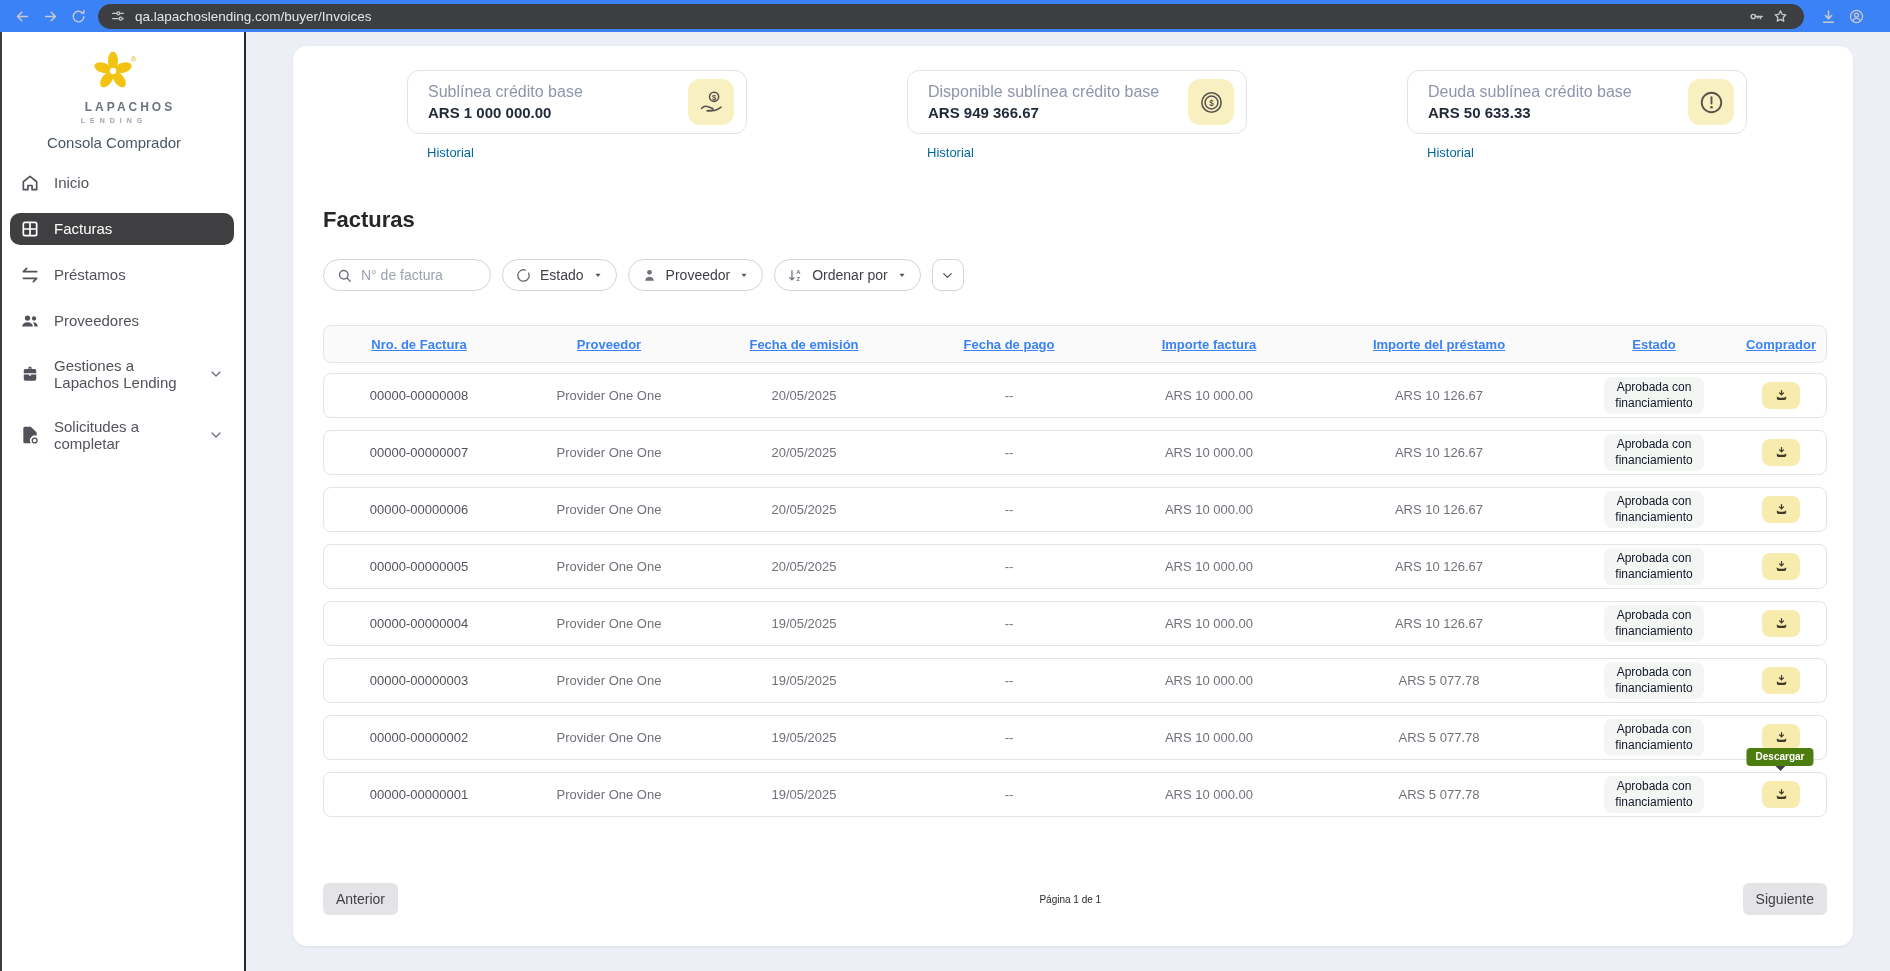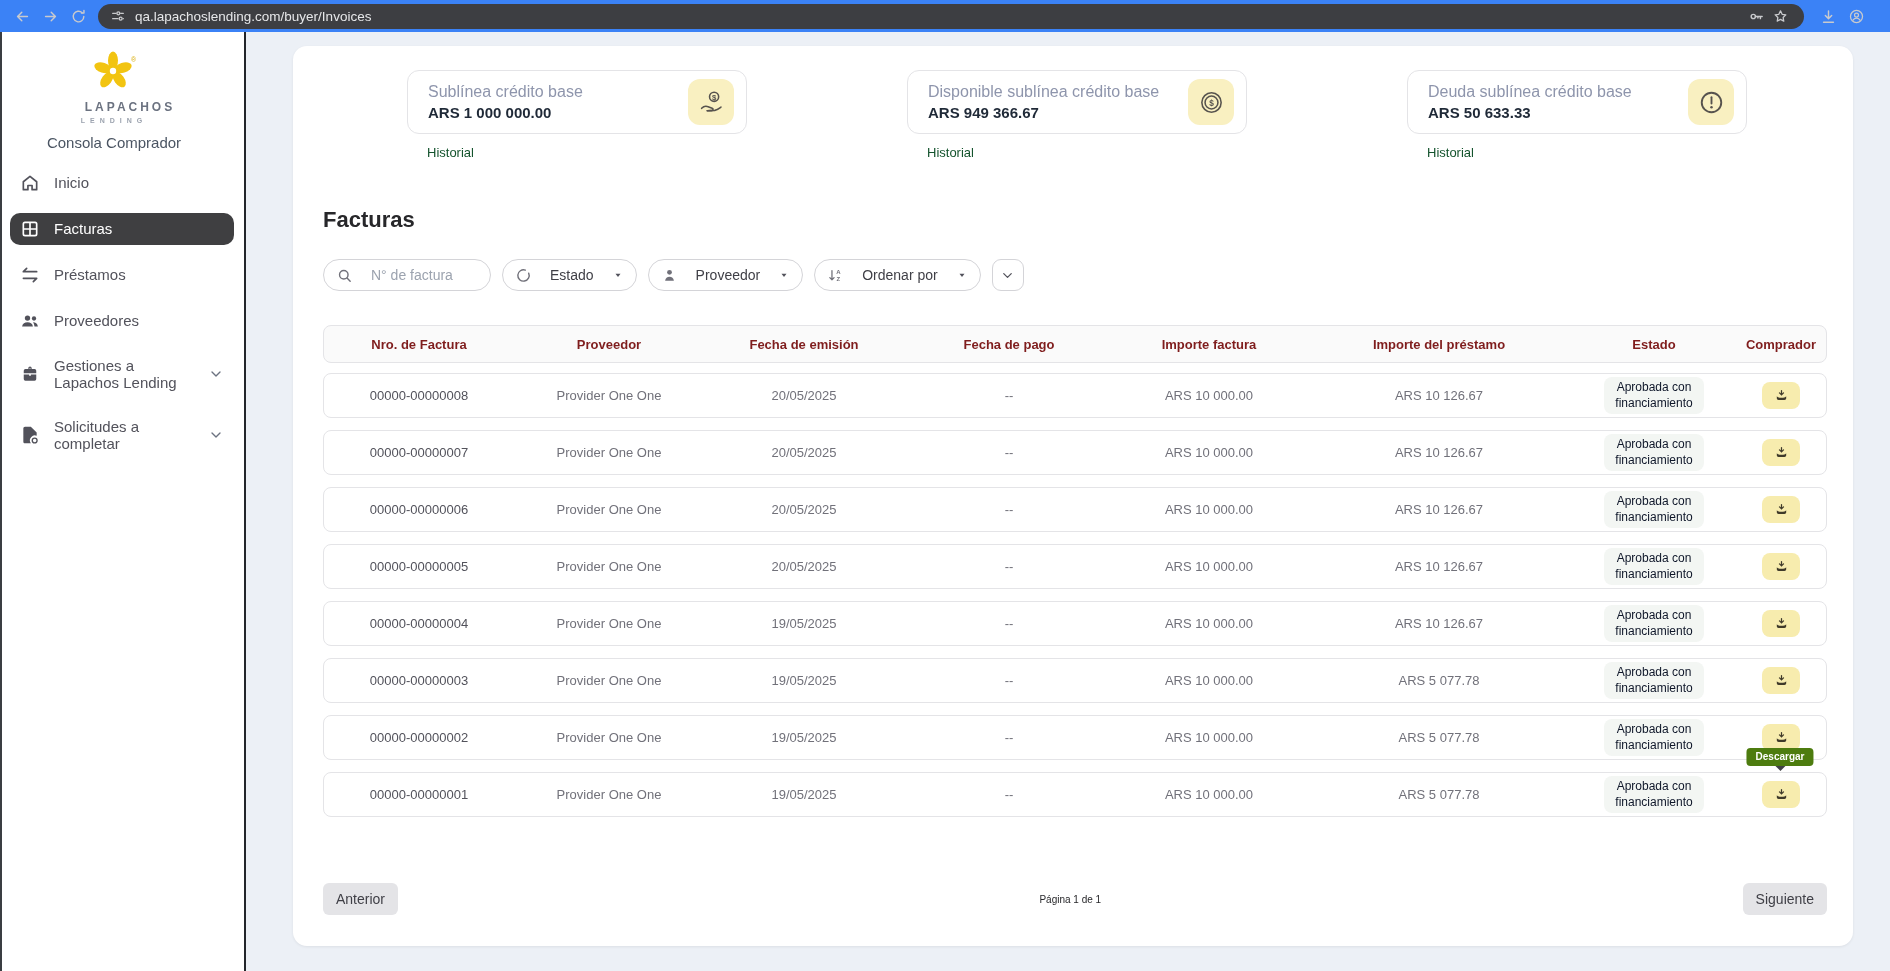--- a/index.html
+++ b/index.html
@@ -38,41 +38,41 @@
   .content-card { background: #fff; border-radius: 14px; box-shadow: 0 1px 3px rgba(0,0,0,.07); width: 100%; height: 100%; padding: 24px 26px 0 30px; position: relative; }
 
   
   .cards-row { display: flex; gap: 160px; margin-left: 84px; }
   .sumcard-block { width: 340px; flex-shrink: 0; }
   .sumcard { height: 64px; border: 1px solid #e4e4e7; border-radius: 12px; background: #fff; display: flex; align-items: center; justify-content: space-between; padding: 0 12px 0 20px; }
   .sumcard-title { font-size: 16px; color: #8e95ac; }
   .sumcard-amount { font-size: 15px; font-weight: 700; color: #1f2937; margin-top: 3px; }
   .icon-chip { width: 46px; height: 46px; border-radius: 12px; background: #f9f0c1; color: #57534e; display: flex; align-items: center; justify-content: center; flex-shrink: 0; }
   .icon-chip svg { width: 27px; height: 27px; }
-  .historial { display: inline-block; margin: 11px 0 0 20px; font-size: 13px; color: #14532d; cursor: pointer; text-decoration: none; }
+  .historial { display: inline-block; margin: 11px 0 0 20px; font-size: 13px; color: #0369a1; cursor: pointer; text-decoration: none; }
 
   .page-title { font-size: 22px; font-weight: 600; color: #27272a; margin-top: 46px; }
 
   
   .filters { display: flex; align-items: center; gap: 11px; margin-top: 26px; }
-  .pill { height: 32px; border: 1px solid #d4d4d8; border-radius: 16px; background: #fff; display: flex; align-items: center; gap: 18px; padding: 0 12px; font-size: 14px; color: #3f3f46; cursor: pointer; }
+  .pill { height: 32px; border: 1px solid #d4d4d8; border-radius: 16px; background: #fff; display: flex; align-items: center; gap: 8px; padding: 0 12px; font-size: 14px; color: #3f3f46; cursor: pointer; }
   .pill .ficon { width: 17px; height: 17px; color: #71717a; display: flex; flex-shrink: 0; }
   .pill .ficon svg { width: 17px; height: 17px; }
   .pill .caret { width: 12px; height: 12px; color: #52525b; display: flex; }
   .pill .caret svg { width: 12px; height: 12px; }
   .search-pill { width: 168px; cursor: text; }
   .search-pill input { border: none; outline: none; width: 115px; font-size: 14px; color: #3f3f46; background: transparent; }
   .search-pill input::placeholder { color: #9ca3af; }
   .more-btn { width: 32px; height: 32px; border: 1px solid #d4d4d8; border-radius: 9px; background: #fff; color: #52525b; display: flex; align-items: center; justify-content: center; cursor: pointer; }
   .more-btn svg { width: 15px; height: 15px; }
 
   
   .table-wrap { margin-top: 34px; position: relative; }
   .grid-cols { display: grid; grid-template-columns: 190px 190px 200px 210px 190px 270px 160px 94px; align-items: center; text-align: center; }
-  .thead { height: 38px; background: #fafafa; border: 1px solid #e4e4e7; border-radius: 8px; font-size: 13px; font-weight: 700; color: #7f1d1d; }
+  .thead { height: 38px; background: #fafafa; border: 1px solid #e4e4e7; border-radius: 8px; font-size: 13px; font-weight: 700; color: #3b82f6; text-decoration: underline; }
   .trow { height: 45px; background: #fff; border: 1px solid #e4e4e7; border-radius: 8px; margin-top: 12px; font-size: 13px; color: #71717a; }
   .rows > .trow:first-of-type { margin-top: 10px; }
   .cell-invoice { color: #52525b; }
   .badge { display: inline-block; background: #f3f6f3; border-radius: 8px; padding: 3px 8px; color: #0f172a; font-size: 12px; line-height: 1.3; max-width: 100px; }
   .dl-btn { width: 38px; height: 27px; border: none; border-radius: 8px; background: #f7ecae; color: #3f3a2a; display: inline-flex; align-items: center; justify-content: center; cursor: pointer; }
   .dl-btn svg { width: 15px; height: 15px; }
 
   .tooltip { position: absolute; top: 423px; right: 47px; transform: translateX(50%); background: #4d7c0f; color: #fff; font-size: 10px; font-weight: 600; padding: 3px 9px 4px; border-radius: 4px; white-space: nowrap; z-index: 5; }
   .tooltip::after { content: ""; position: absolute; left: 50%; bottom: -5px; transform: translateX(-50%); border: 5px solid transparent; border-top-color: #404046; border-bottom: none; }
 

